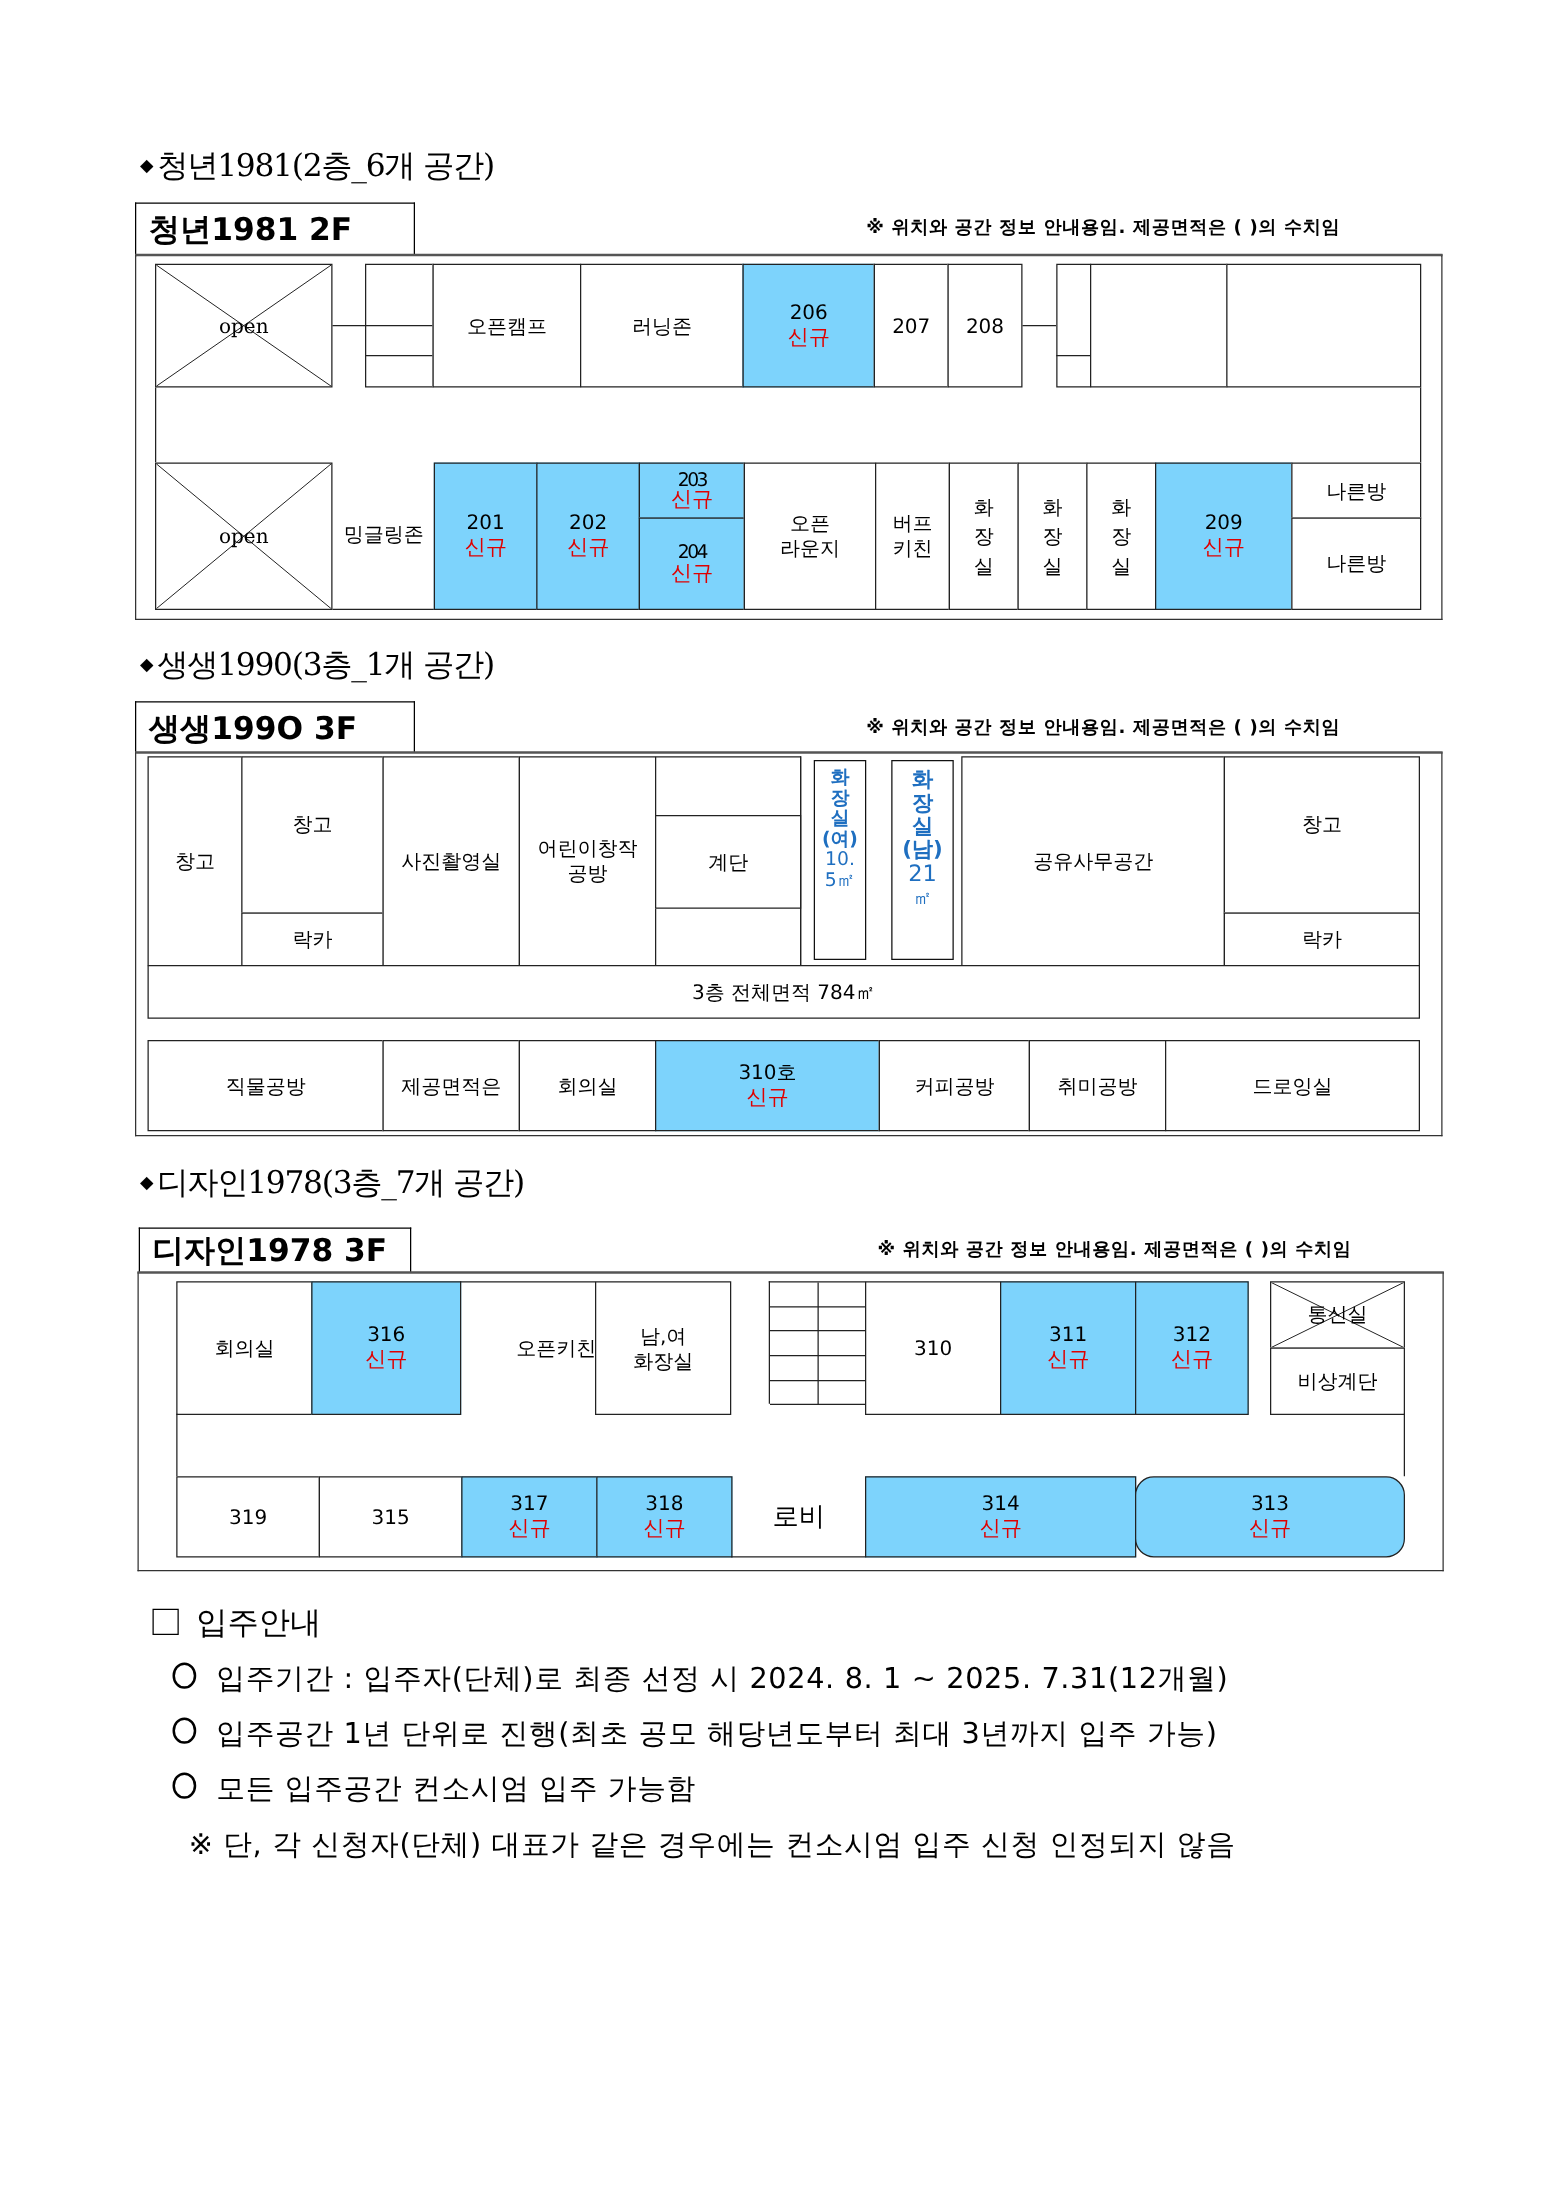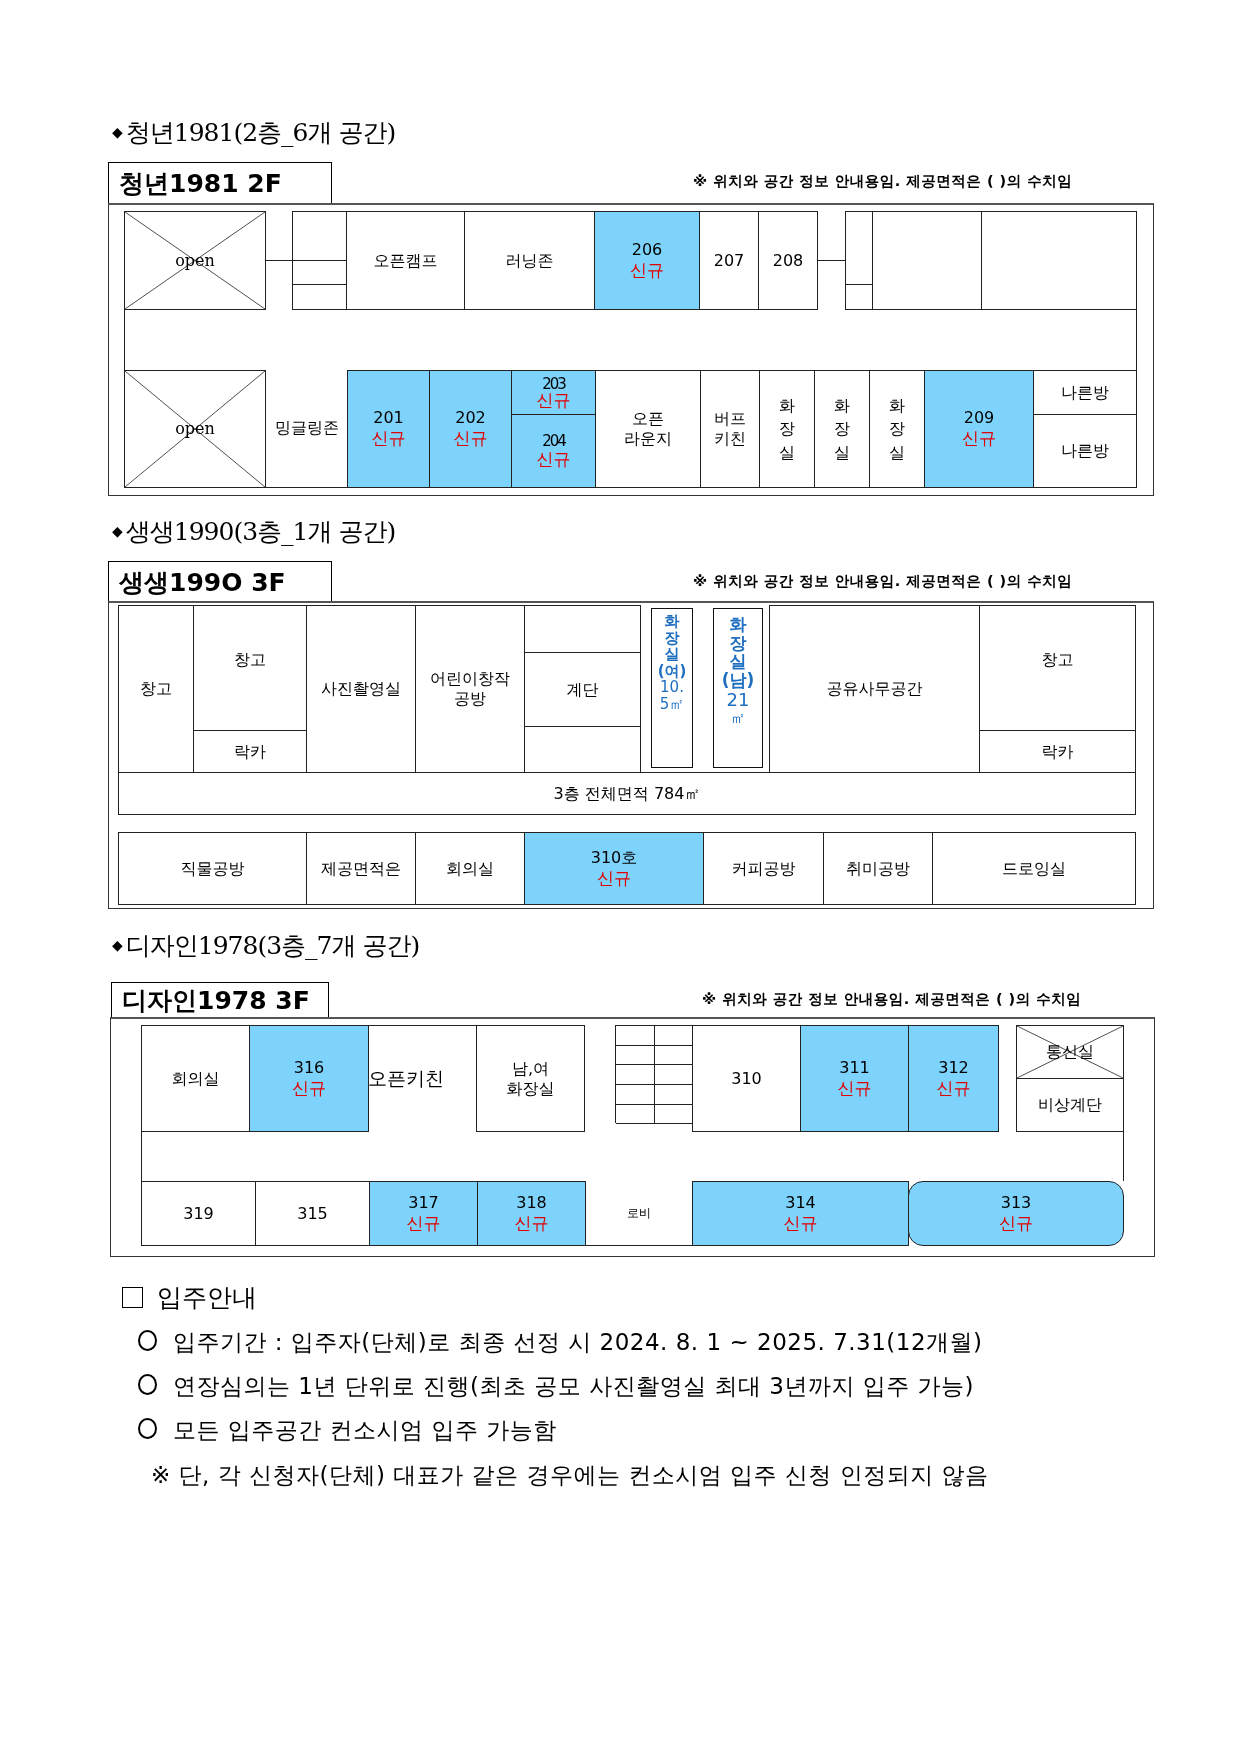--- a/index.html
+++ b/index.html
@@ -215,21 +215,21 @@
 <div class="abs note" style="left:702px;top:990px;">※ 위치와 공간 정보 안내용임. 제공면적은 ( )의 수치임</div>
 <div class="abs frame" style="left:110px;top:1017px;width:1045px;height:240px;"></div>
 
 <div class="abs cell" style="left:141px;top:1025px;width:109px;height:107px;">
     <span>회의실</span>
   </div>
 <div class="abs cell yellow" style="left:249px;top:1025px;width:120px;height:107px;">
     <span>316</span>
     <span class="new">신규</span>
   </div>
-<div class="abs" style="left:368px;top:1025px;width:109px;height:107px;display:flex;align-items:center;justify-content:flex-start;font-size:19px;border-top:1px solid #222;">
+<div class="abs" style="left:368px;top:1025px;width:109px;height:107px;display:flex;align-items:center;justify-content:flex-end;font-size:16px;border-top:1px solid #222;">
     <span>오픈키친</span>
   </div>
 <div class="abs cell" style="left:476px;top:1025px;width:109px;height:107px;">
     <span>남,여</span>
     <span>화장실</span>
   </div>
 <div class="abs" style="left:615px;top:1025px;width:78px;height:98px;border:1px solid #222;border-bottom:none;">
   <div class="abs line" style="left:38px;top:0;width:1px;height:98px;"></div>
   <div class="abs line" style="left:0;top:19px;width:78px;height:1px;"></div>
   <div class="abs line" style="left:0;top:38px;width:78px;height:1px;"></div>
@@ -268,29 +268,29 @@
     <span>315</span>
   </div>
 <div class="abs cell yellow" style="left:369px;top:1181px;width:109px;height:65px;">
     <span>317</span>
     <span class="new">신규</span>
   </div>
 <div class="abs cell yellow" style="left:477px;top:1181px;width:109px;height:65px;">
     <span>318</span>
     <span class="new">신규</span>
   </div>
-<div class="abs" style="left:585px;top:1181px;width:108px;height:65px;display:flex;align-items:center;justify-content:center;font-size:12px;border-bottom:1px solid #222;">
+<div class="abs" style="left:585px;top:1181px;width:108px;height:65px;display:flex;align-items:center;justify-content:center;font-size:21px;border-bottom:1px solid #222;">
     <span>로비</span>
   </div>
 <div class="abs cell yellow" style="left:692px;top:1181px;width:217px;height:65px;">
     <span>314</span>
     <span class="new">신규</span>
   </div>
 <div class="abs cell yellow" style="left:908px;top:1181px;width:216px;height:65px;border-radius:15px;">
     <span>313</span>
     <span class="new">신규</span>
   </div>
 
 <div class="abs info-h" style="left:122px;top:1281px;"><span class="sq"></span><span>입주안내</span></div>
 <div class="abs info-l" style="left:138px;top:1327px;"><span class="circ"></span><span>입주기간 : 입주자(단체)로 최종 선정 시 2024. 8. 1 ~ 2025. 7.31(12개월)</span></div>
-<div class="abs info-l" style="left:138px;top:1371px;"><span class="circ"></span><span>연장심의는 1년 단위로 진행(최초 공모 사진촬영실 최대 3년까지 입주 가능)</span></div>
+<div class="abs info-l" style="left:138px;top:1371px;"><span class="circ"></span><span>입주공간 1년 단위로 진행(최초 공모 해당년도부터 최대 3년까지 입주 가능)</span></div>
 <div class="abs info-l" style="left:138px;top:1415px;"><span class="circ"></span><span>모든 입주공간 컨소시엄 입주 가능함</span></div>
 <div class="abs info-l" style="left:151px;top:1460px;">※ 단, 각 신청자(단체) 대표가 같은 경우에는 컨소시엄 입주 신청 인정되지 않음</div>
 
 </body></html>

